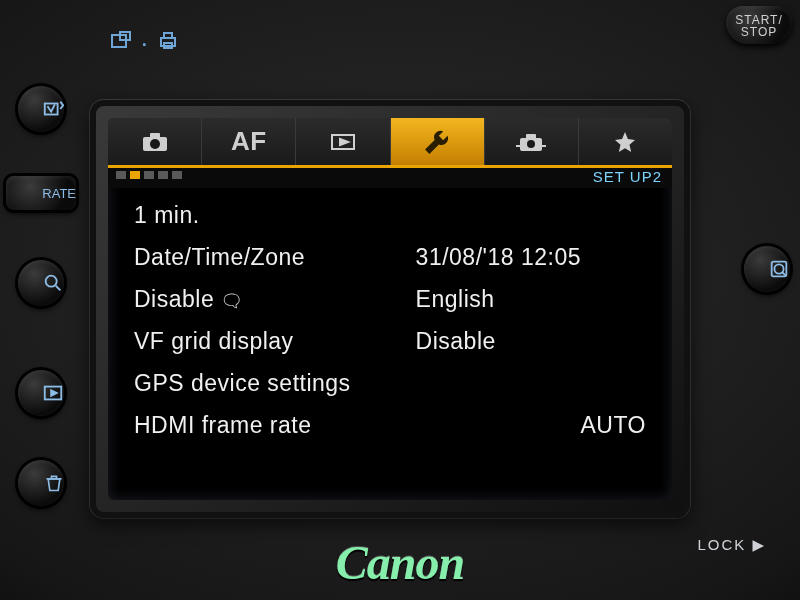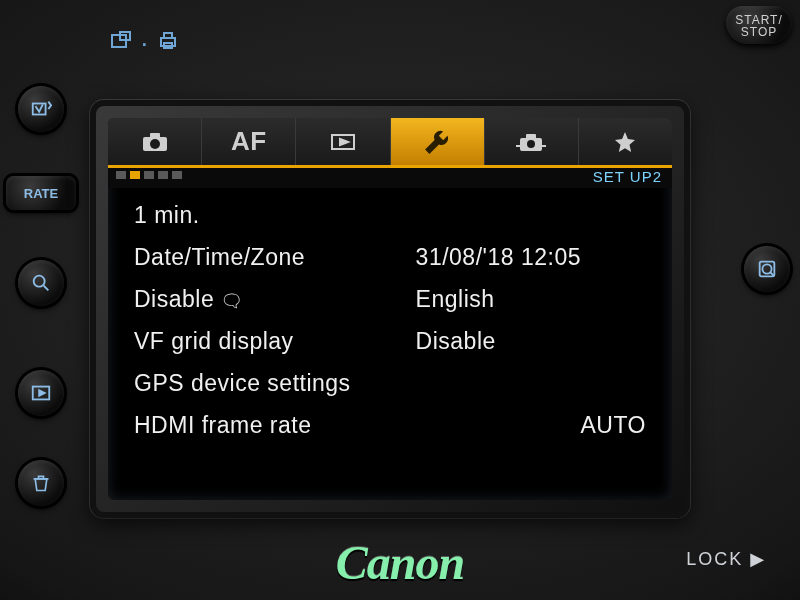--- a/index.html
+++ b/index.html
@@ -102,44 +102,44 @@
     margin: 0 4px;
     padding: 0 22px;
     border-radius: 2px;
   }
   
   .hard-btn {
     position:absolute;
     width:46px; height:46px; border-radius:50%;
     background: radial-gradient(circle at 35% 30%, #3b3b3b, #0b0b0b 70%);
     box-shadow: inset 0 2px 4px rgba(255,255,255,.08), 0 3px 6px #000, 0 0 0 3px #000;
-    display:flex; align-items:center; justify-content:center;
-    color:#8dbde6; font-size:12px; font-weight:700;
+    display:flex; align-items:center; justify-content:flex-end;
+    color:#8dbde6; font-size:12px; font-weight:400;
   }
   .hard-btn svg{display:block;}
   .hard-btn.rect { border-radius:8px; width:70px; height:34px; font-size:13px; color:#8dbde6;}
   
   .top-glyphs {
     position:absolute; left:110px; top:30px; color:#6fa6d6; font-size:22px;
     display:flex; gap:8px; align-items:center;
   }
   .brand {
     position:absolute; left:0; right:0; bottom:10px;
     text-align:center;
     font-family: Georgia, "Times New Roman", serif;
     font-style: italic;
     font-weight: 700;
     font-size: 48px;
     color:#86efac;
     text-shadow: 0 2px 1px #000, 0 -1px 0 #555;
     letter-spacing: -1px;
   }
   .lock-label{
-    position:absolute; right:34px; bottom:30px;
-    color:#cfd3d8; font-size:18px; letter-spacing:2px;margin-left:45px;
+    position:absolute; right:34px; bottom:46px;
+    color:#cfd3d8; font-size:15px; letter-spacing:2px;margin-left:45px;
   }
   .start-stop{
     position:absolute; right:8px; top:6px;
     width:66px; height:38px;
     background: radial-gradient(circle at 35% 30%, #3b3b3b, #0b0b0b 70%);
     border-radius:18px 18px 24px 24px;
     box-shadow: inset 0 2px 4px rgba(255,255,255,.08), 0 3px 6px #000;
     color:#d0d0d0; font-size:12px; text-align:center; line-height:12px;
     padding-top:8px; letter-spacing:1px;
   }

